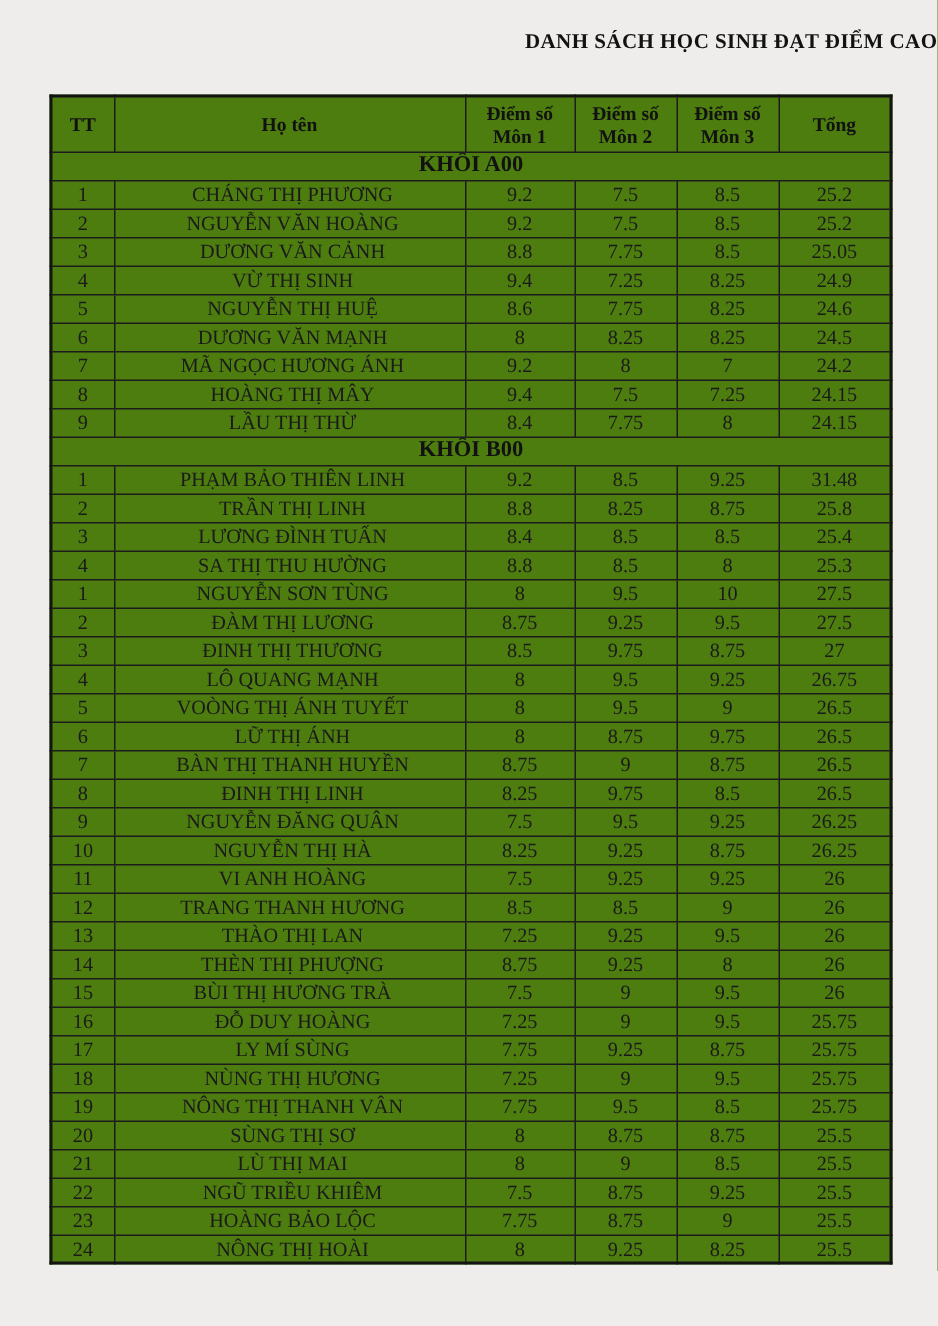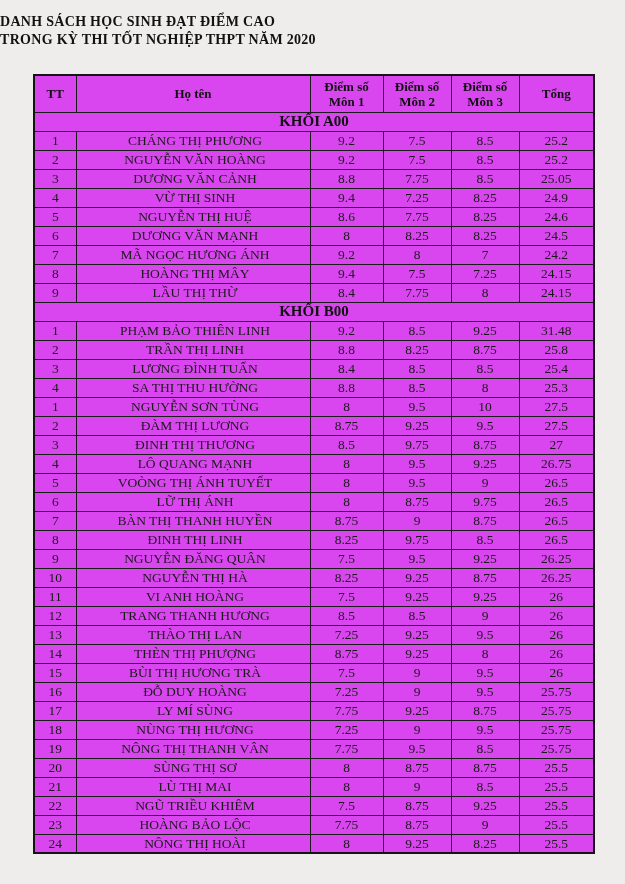--- a/index.html
+++ b/index.html
@@ -8,36 +8,36 @@
   }
   body {
     width: 625px;
     height: 884px;
     background: #eeedeb;
     font-family: "Liberation Serif", serif;
     color: #171717;
     overflow: hidden;
   }
   .title-block {
-    padding-top: 13px;
-    text-align: left;
+    padding-top: 20px;
+    text-align: right;
   }
   .title-line {
     font-size: 14px;
     font-weight: bold;
     line-height: 18px;
     color: #121212;
     letter-spacing: 0.3px;
   }
   table.scores {
     border-collapse: collapse;
     table-layout: fixed;
     width: 560px;
     margin: 25px 0 0 33px;
-    background: #d946ef;
+    background: #4d7c0f;
     border: 2px solid #141414;
   }
   table.scores th,
   table.scores td {
     border: 1px solid #1c1c1c;
     padding: 0;
     text-align: center;
     overflow: hidden;
     white-space: nowrap;
   }
@@ -69,21 +69,20 @@
   td.name-cell {
     text-align: center;
     padding-left: 4px !important;
   }
 </style>
 </head>
 <body>
 
 <div class="title-block">
   <div class="title-line">DANH SÁCH HỌC SINH ĐẠT ĐIỂM CAO</div>
-  <div class="title-line">TRONG KỲ THI TỐT NGHIỆP THPT NĂM 2020</div>
 </div>
 
 <table class="scores">
   <colgroup>
     <col style="width:42px">
     <col style="width:234px">
     <col style="width:73px">
     <col style="width:68px">
     <col style="width:68px">
     <col style="width:75px">

